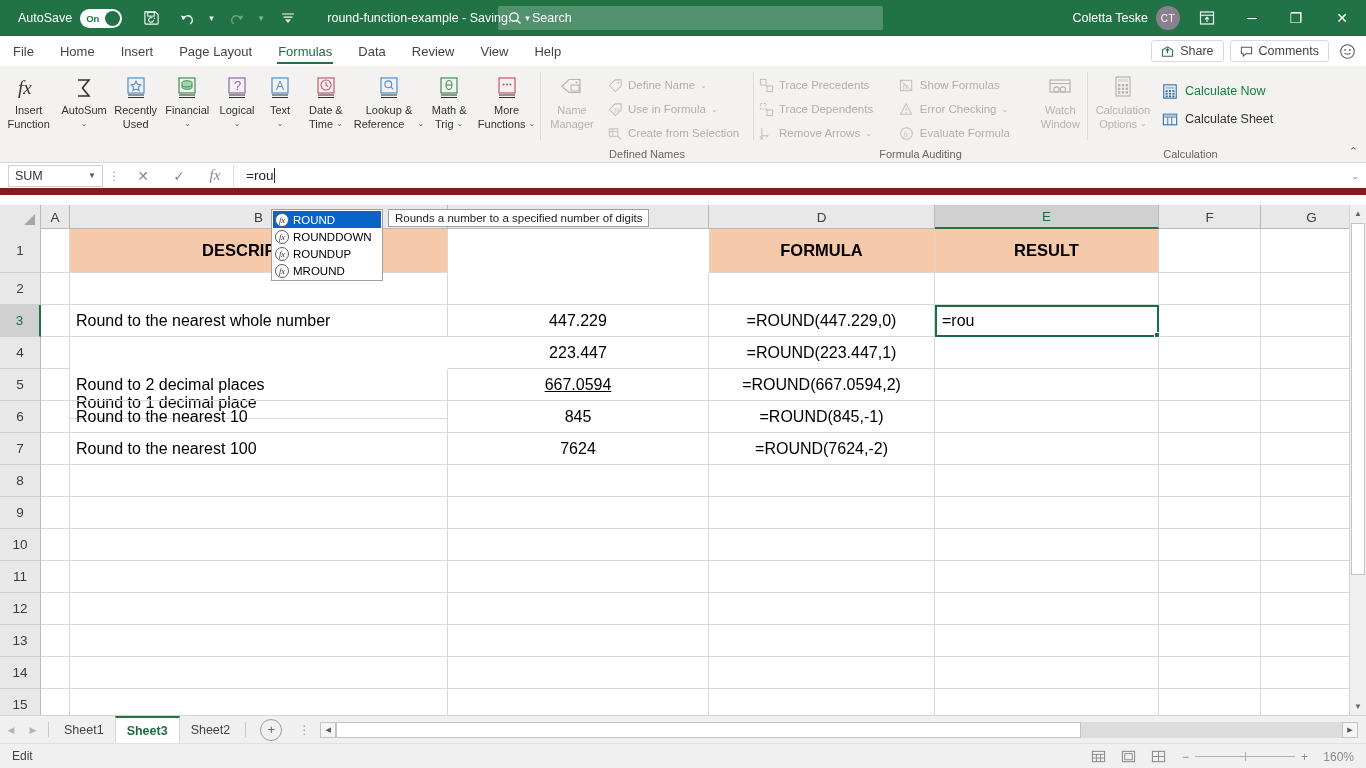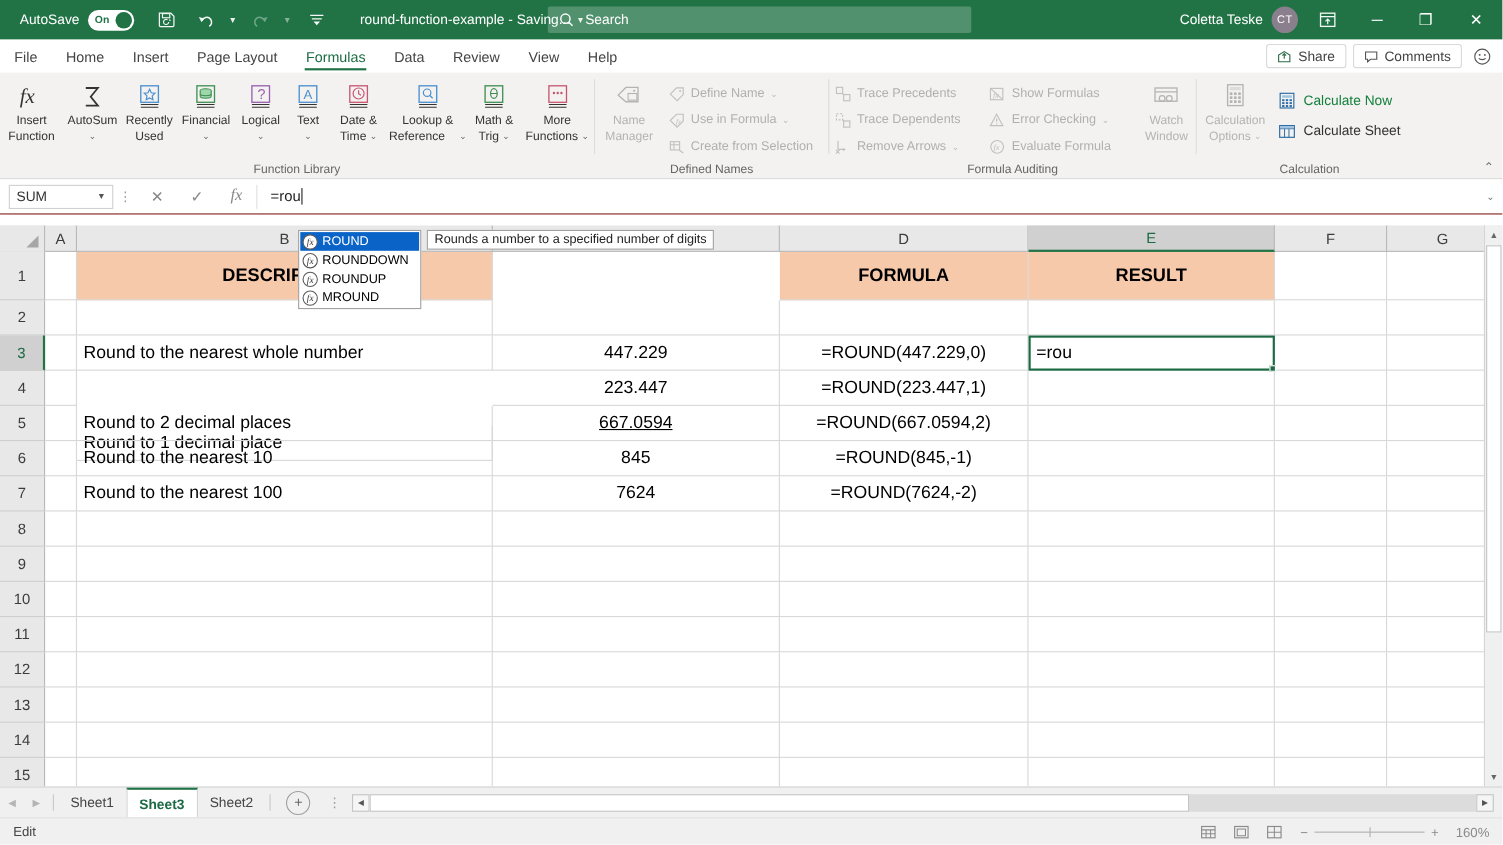--- a/index.html
+++ b/index.html
@@ -96,21 +96,21 @@
   .smallcol { display:flex; flex-direction:column; padding-top:2px; }
 
   .chev { font-size:8px; color:#666; }
   .chev.dim { color:#b8b8b8; }
 
   .ribbon-collapse { position:absolute; right:8px; bottom:4px; font-size:11px; color:#666; }
 
   
   .formulabar {
     height: 32px; background:#ffffff; display:flex; align-items:center;
-    border-bottom:1px solid #7f1d1d; position:relative;
+    border-bottom:7px solid #7f1d1d; position:relative;
   }
   .namebox {
     margin-left:8px; width:95px; height:22px; border:1px solid #d0d0d0; background:#fff;
     display:flex; align-items:center; padding:0 6px; font-size:12.5px; color:#333;
     justify-content:space-between;
   }
   .namebox .cv { font-size:8px; color:#555; }
   .fb-dots { width:22px; text-align:center; color:#9b9b9b; font-size:12px; letter-spacing:0; }
   .fb-btn { width:36px; height:24px; display:flex; align-items:center; justify-content:center; font-size:14px; color:#888; }
   .fb-input {
@@ -473,21 +473,20 @@
               <circle cx="15.4" cy="9.5" r="1.1" fill="#c9566f"></circle>
             </svg>
         </span>
         <span class="lbl">More</span>
         <span style="display:flex;gap:3px;align-items:center;">
           <span class="lbl">Functions</span>
           <span class="chev">⌄</span>
         </span>
       </div>
     </div>
-    <div class="rgroup-label">Function Library</div>
   </div>
 
   <div style="width:1px;background:#dcdcdc;margin:6px 0 22px 0;"></div>
 
   <div class="rgroup" style="width:212px;">
     <div class="rgroup-items">
       <div class="bigbtn dim" style="width:62px;">
         <span class="glyph">
           <svg width="26" height="26" viewBox="0 0 26 26">
               <path d="M3 11.5L10 4.5h11v13H10z" fill="none" stroke="#b3b3b3" stroke-width="1.2"></path>

